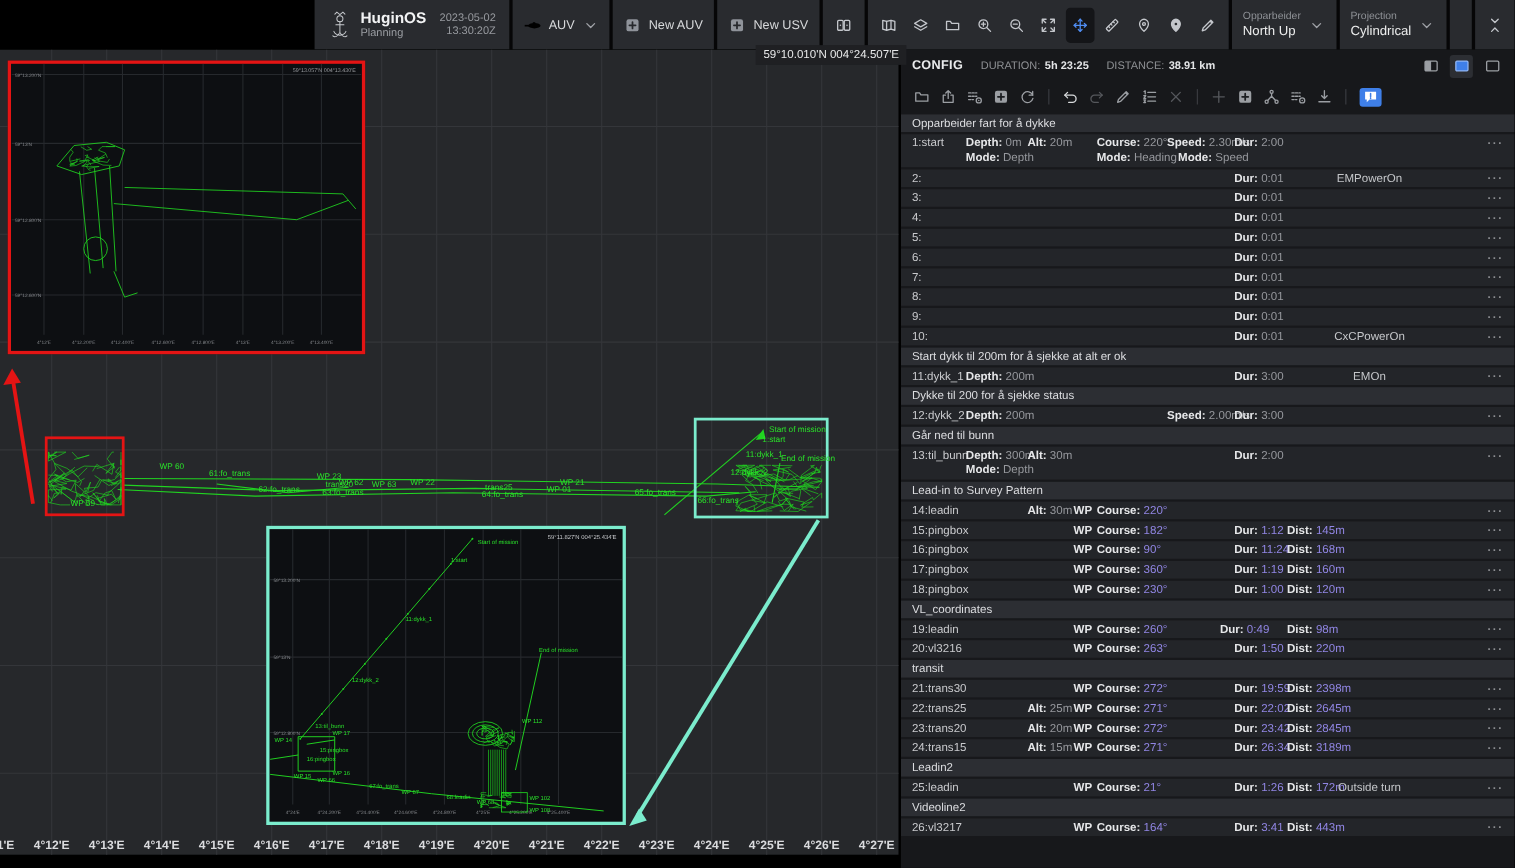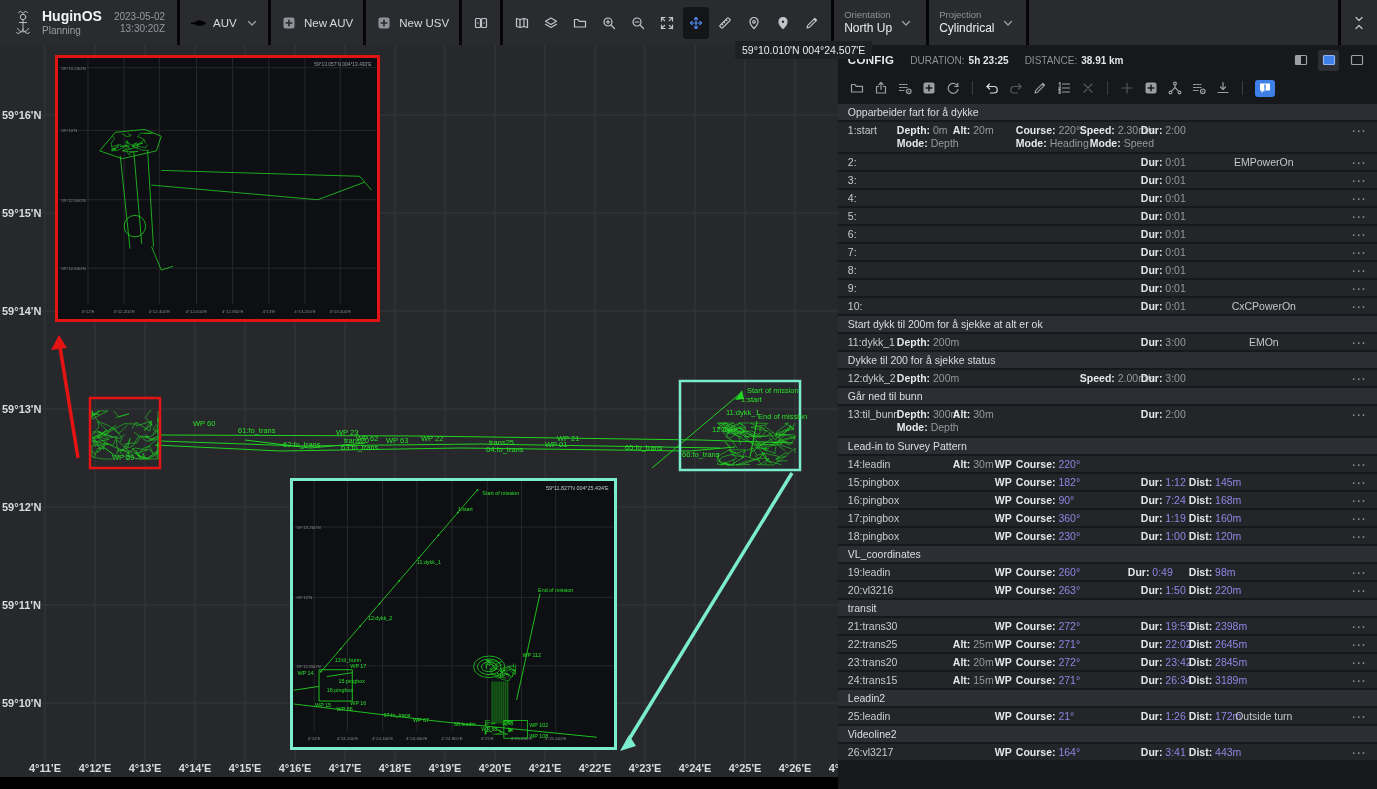--- a/index.html
+++ b/index.html
@@ -1,17 +1,17 @@
 <!DOCTYPE html>
 <html><head>
 <meta charset="utf-8">
 <style>
   html,body{margin:0;padding:0;background:#000;width:1377px;height:789px;overflow:hidden;
     font-family:"Liberation Sans", sans-serif; -webkit-font-smoothing:antialiased;}
-  #app{width:1377px;height:789px;display:flex;flex-direction:column;}
+  #app{width:1377px;height:789px;display:flex;flex-direction:column;align-items:flex-end;}
   
   header{display:flex;gap:3px;background:#060607;height:45px;flex:0 0 45px;}
   .tbg{background:#292b2f;display:flex;align-items:center;height:100%;box-sizing:border-box;padding:0 10px;}
   #logo-group{gap:8px;padding:0 12px;}
   .logo-title{display:flex;flex-direction:column;line-height:1.1;}
   .logo-title .t1{color:#f2f3f4;font-size:14px;font-weight:bold;}
   .logo-title .t2{color:#9a9da2;font-size:10px;}
   .logo-time{display:flex;flex-direction:column;line-height:1.2;align-items:flex-end;color:#96999e;font-size:10px;margin-left:4px;}
   .vsel{gap:7px;width:88px;}
   .vsel .vlab{color:#d7d9db;font-size:11.5px;}
@@ -225,21 +225,21 @@
           <span class="icon">
             <svg viewBox="0 0 16 16" width="16" height="16" fill="none" stroke="currentColor" stroke-width="1.2" stroke-linecap="round" stroke-linejoin="round">
               <path d="M3 13 L3.8 10.4 L10.8 3.4 L12.6 5.2 L5.6 12.2 Z M10 4.2 L11.8 6"></path>
             </svg>
           </span>
         </button>
       </div>
 
     <div class="tbg sel">
       <div class="sel-txt">
-        <span class="sel-label">Orientation</span>
+        <span class="sel-label">Opparbeider</span>
         <span class="sel-value">North Up</span>
       </div>
       <span class="icon chev">
           <svg viewBox="0 0 16 16" width="16" height="16" fill="none" stroke="currentColor" stroke-width="1.2" stroke-linecap="round" stroke-linejoin="round">
             <path d="M4.5 6.5 L8 10 L11.5 6.5"></path>
           </svg>
         </span>
     </div>
     <div class="tbg sel">
       <div class="sel-txt">
@@ -835,21 +835,21 @@
             <span class="wpflag" style="left:157px">WP</span>
             <span class="f" style="left:178px"><b>Course:</b> <i class="pv">182°</i></span>
             <span class="f" style="left:303px"><b>Dur:</b> <i class="pv">1:12</i></span>
             <span class="f" style="left:351px"><b>Dist:</b> <i class="pv">145m</i></span>
             <span class="dots">...</span>
           </div>
           <div class="crow">
             <span class="rname">16:pingbox</span>
             <span class="wpflag" style="left:157px">WP</span>
             <span class="f" style="left:178px"><b>Course:</b> <i class="pv">90°</i></span>
-            <span class="f" style="left:303px"><b>Dur:</b> <i class="pv">7:24</i></span>
+            <span class="f" style="left:303px"><b>Dur:</b> <i class="pv">11:24</i></span>
             <span class="f" style="left:351px"><b>Dist:</b> <i class="pv">168m</i></span>
             <span class="dots">...</span>
           </div>
           <div class="crow">
             <span class="rname">17:pingbox</span>
             <span class="wpflag" style="left:157px">WP</span>
             <span class="f" style="left:178px"><b>Course:</b> <i class="pv">360°</i></span>
             <span class="f" style="left:303px"><b>Dur:</b> <i class="pv">1:19</i></span>
             <span class="f" style="left:351px"><b>Dist:</b> <i class="pv">160m</i></span>
             <span class="dots">...</span>

